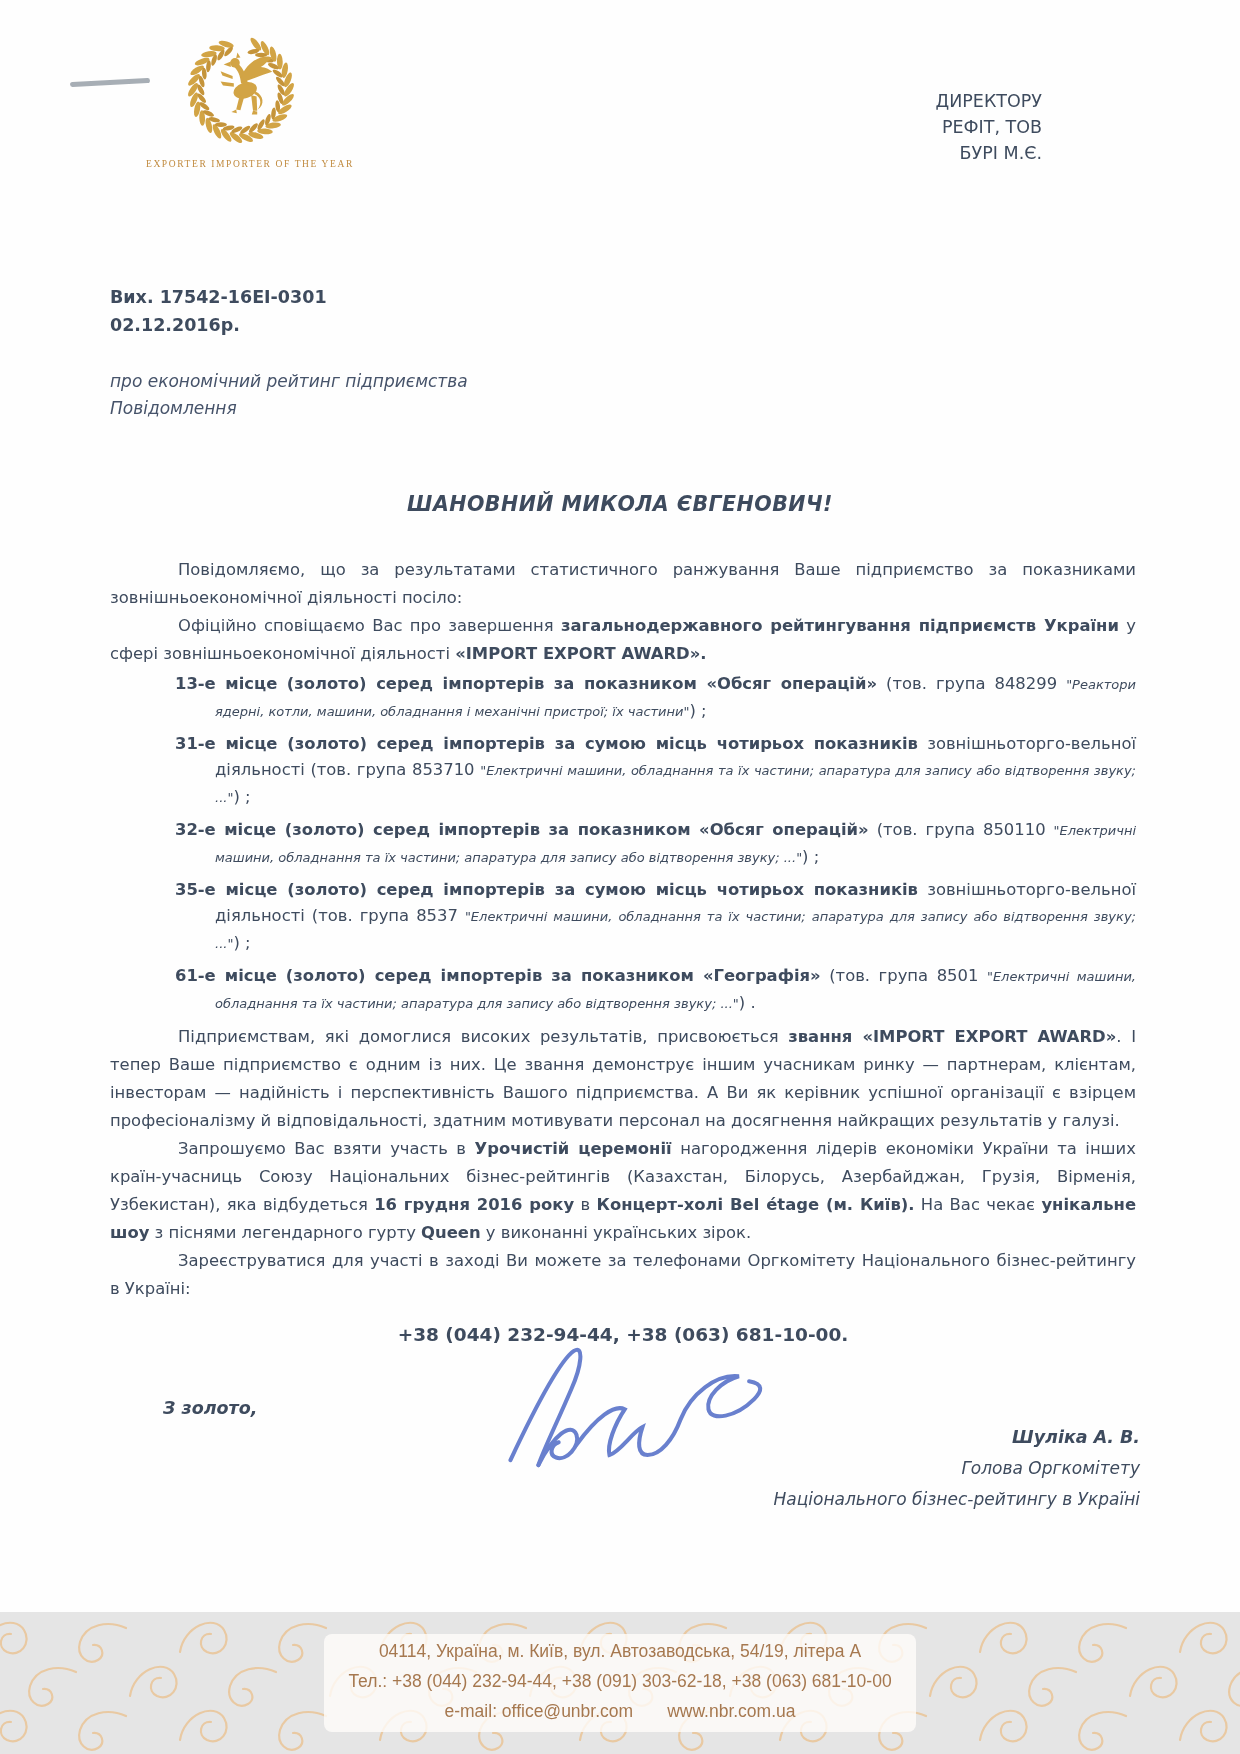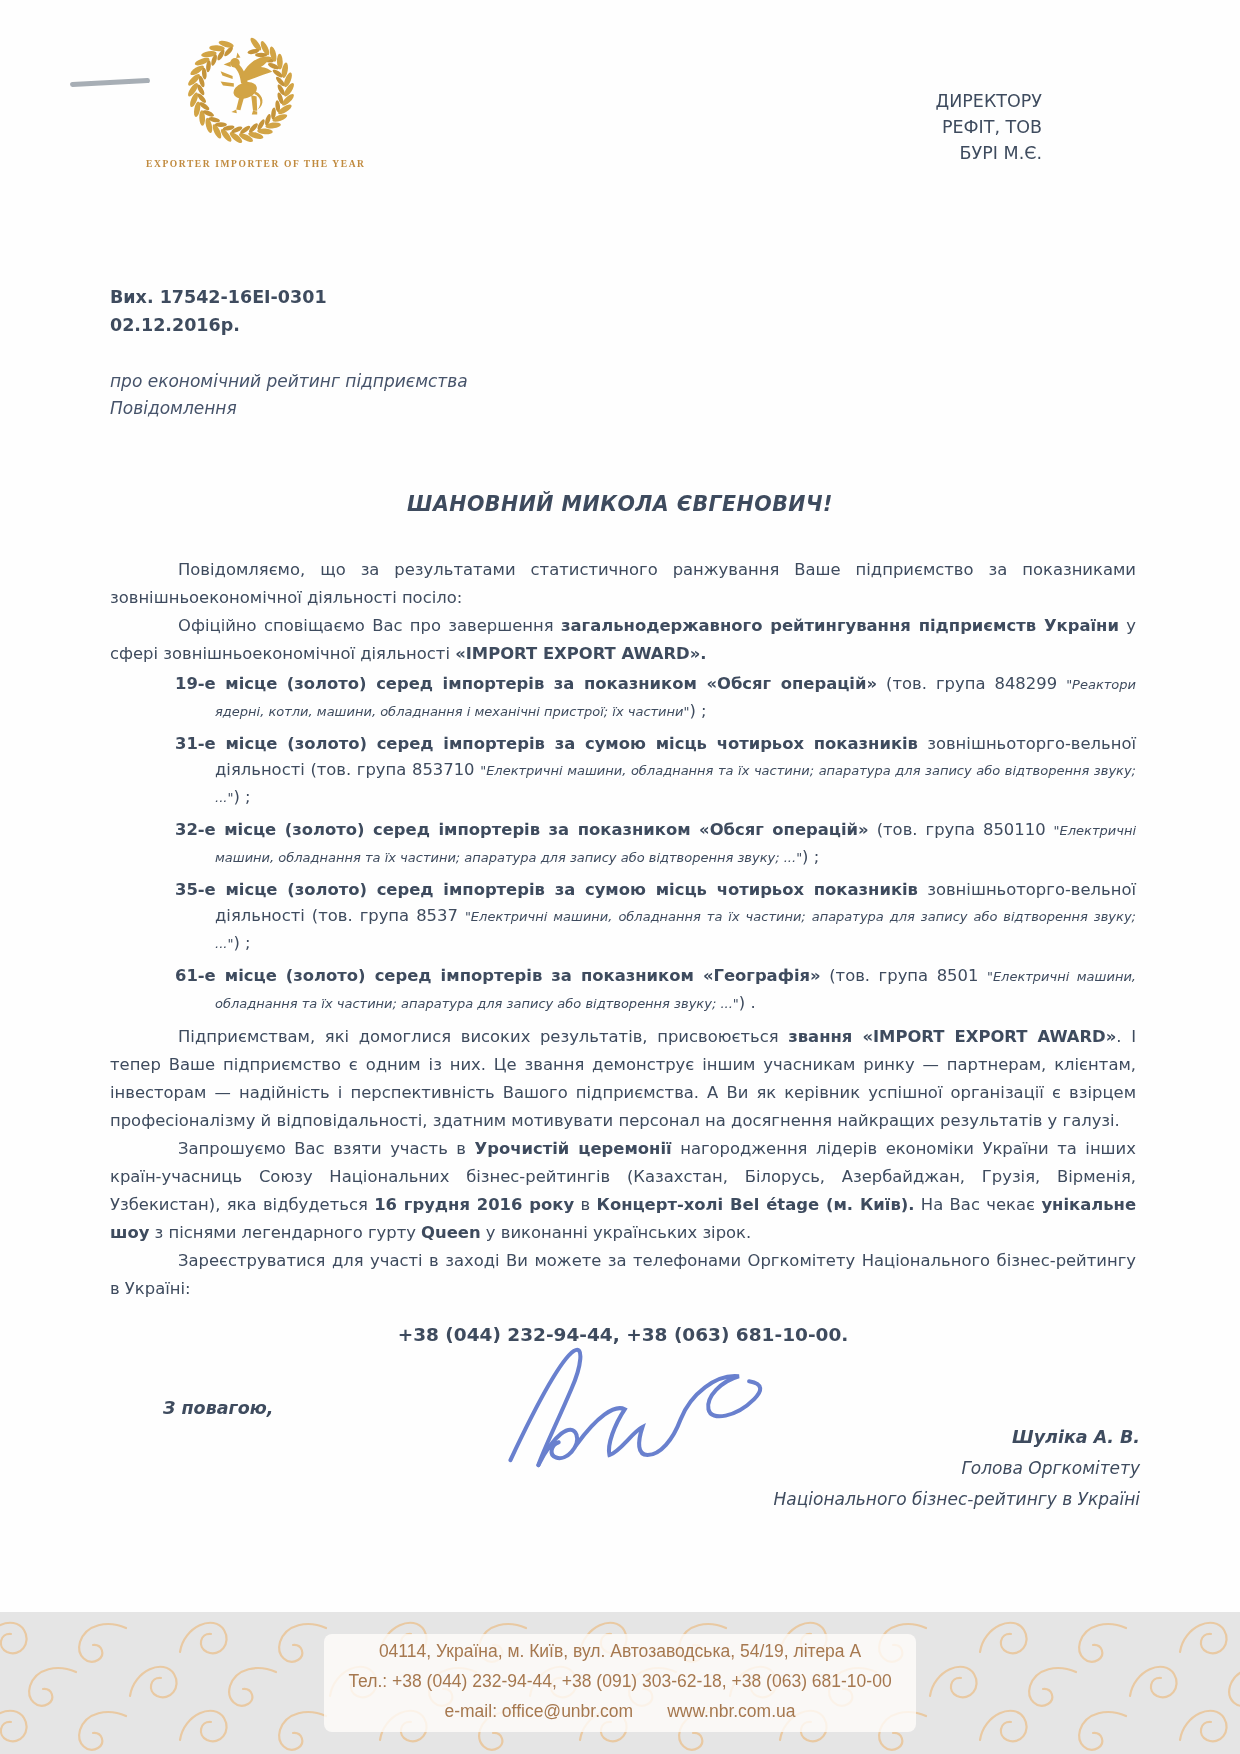--- a/index.html
+++ b/index.html
@@ -6,21 +6,21 @@
   .page{
     position:relative;width:1240px;height:1754px;background:#fefefe;overflow:hidden;
     font-family:"DejaVu Sans","Liberation Sans",sans-serif;color:var(--text,#3e4b5e);
   }
   
   .scan-artifact{position:absolute;left:70px;top:80px;width:80px;height:5px;
     background:var(--artifact,#98a0a8);border-radius:3px;transform:rotate(-3deg);opacity:.85;}
   .logo{position:absolute;left:146px;top:28px;width:190px;text-align:center;}
   .logo svg{display:block;margin:0 auto;}
   .logo-caption{margin-top:5px;font-family:"Liberation Serif","DejaVu Serif",serif;
-    font-size:9.5px;letter-spacing:1.6px;color:var(--logo-caption,#c08a3e);font-weight:bold;white-space:nowrap;}
+    font-size:9.5px;letter-spacing:1.6px;color:var(--logo-caption,#c08a3e);font-weight:normal;white-space:nowrap;}
   .recipient{position:absolute;top:88px;right:198px;text-align:right;
     font-weight:normal;font-size:17.5px;line-height:26px;}
   
   .ref{position:absolute;left:110px;top:283px;font-weight:bold;font-size:17.5px;line-height:28px;}
   .subject{position:absolute;left:110px;top:368px;font-style:italic;font-size:17px;line-height:27px;color:#46536a;}
   .salutation{position:absolute;left:0;right:0;top:492px;margin:0;text-align:center;
     font-size:20.5px;font-weight:bold;font-style:italic;letter-spacing:.5px;}
   
   .body{position:absolute;left:110px;top:556px;width:1026px;
     font-size:16.4px;line-height:28px;text-align:justify;}
@@ -146,33 +146,33 @@
     <div>про економічний рейтинг підприємства</div>
     <div>Повідомлення</div>
   </div>
 
   <h1 class="salutation">ШАНОВНИЙ МИКОЛА ЄВГЕНОВИЧ!</h1>
 
   <div class="body">
     <p class="para indent"><span>Повідомляємо, що за результатами статистичного ранжування Ваше підприємство за показниками зовнішньоекономічної діяльності посіло:</span></p>
     <p class="para indent"><span>Офіційно сповіщаємо Вас про завершення </span><span class="run-b">загальнодержавного рейтингування підприємств України</span><span> у сфері зовнішньоекономічної діяльності </span><span class="run-b">«IMPORT EXPORT AWARD».</span></p>
     <div class="rank-list">
-        <div class="rank-item"><span class="run-b">19-е місце (золото) серед імпортерів за показником «Обсяг операцій»</span><span> (тов. група 848299 </span><span class="run-q">"Реактори ядерні, котли, машини, обладнання і механічні пристрої; їх частини"</span><span>) ;</span></div>
+        <div class="rank-item"><span class="run-b">13-е місце (золото) серед імпортерів за показником «Обсяг операцій»</span><span> (тов. група 848299 </span><span class="run-q">"Реактори ядерні, котли, машини, обладнання і механічні пристрої; їх частини"</span><span>) ;</span></div>
         <div class="rank-item"><span class="run-b">31-е місце (золото) серед імпортерів за сумою місць чотирьох показників</span><span> зовнішньоторго-вельної діяльності (тов. група 853710 </span><span class="run-q">"Електричні машини, обладнання та їх частини; апаратура для запису або відтворення звуку; ..."</span><span>) ;</span></div>
         <div class="rank-item"><span class="run-b">32-е місце (золото) серед імпортерів за показником «Обсяг операцій»</span><span> (тов. група 850110 </span><span class="run-q">"Електричні машини, обладнання та їх частини; апаратура для запису або відтворення звуку; ..."</span><span>) ;</span></div>
         <div class="rank-item"><span class="run-b">35-е місце (золото) серед імпортерів за сумою місць чотирьох показників</span><span> зовнішньоторго-вельної діяльності (тов. група 8537 </span><span class="run-q">"Електричні машини, обладнання та їх частини; апаратура для запису або відтворення звуку; ..."</span><span>) ;</span></div>
         <div class="rank-item"><span class="run-b">61-е місце (золото) серед імпортерів за показником «Географія»</span><span> (тов. група 8501 </span><span class="run-q">"Електричні машини, обладнання та їх частини; апаратура для запису або відтворення звуку; ..."</span><span>) .</span></div>
       </div>
     <p class="para indent"><span>Підприємствам, які домоглися високих результатів, присвоюється </span><span class="run-b">звання «IMPORT EXPORT AWARD»</span><span>. І тепер Ваше підприємство є одним із них. Це звання демонструє іншим учасникам ринку — партнерам, клієнтам, інвесторам — надійність і перспективність Вашого підприємства. А Ви як керівник успішної організації є взірцем професіоналізму й відповідальності, здатним мотивувати персонал на досягнення найкращих результатів у галузі.</span></p>
     <p class="para indent"><span>Запрошуємо Вас взяти участь в </span><span class="run-b">Урочистій церемонії</span><span> нагородження лідерів економіки України та інших країн-учасниць Союзу Національних бізнес-рейтингів (Казахстан, Білорусь, Азербайджан, Грузія, Вірменія, Узбекистан), яка відбудеться </span><span class="run-b">16 грудня 2016 року</span><span> в </span><span class="run-b">Концерт-холі Bel étage (м. Київ).</span><span> На Вас чекає </span><span class="run-b">унікальне шоу</span><span> з піснями легендарного гурту </span><span class="run-b">Queen</span><span> у виконанні українських зірок.</span></p>
     <p class="para indent"><span>Зареєструватися для участі в заході Ви можете за телефонами Оргкомітету Національного бізнес-рейтингу в Україні:</span></p>
     <p class="para phones-line">+38 (044) 232-94-44, +38 (063) 681-10-00.</p>
   </div>
 
-  <div class="signoff">З повагою,</div>
+  <div class="signoff">З золото,</div>
 
   <svg class="signature-svg" width="330" height="140" viewBox="0 0 260 110">
     <g fill="none" stroke="var(--signature,#5d76ca)" stroke-width="3.2" stroke-linecap="round" opacity="0.92">
       <path d="M24,96 C40,62 62,18 74,10 C82,5 80,22 72,40 C60,68 50,88 46,100"></path>
       <path d="M46,100 C58,76 72,66 76,76 C79,85 68,97 60,94 C54,92 56,84 62,82"></path>
       <path d="M76,84 C92,62 106,52 114,56 C106,68 100,84 102,92 C110,90 120,74 128,70 C124,82 124,92 132,92 C142,92 152,80 158,64 C166,44 186,28 204,30 C190,34 178,46 180,56 C182,66 202,62 216,48 C222,42 224,36 212,34"></path>
     </g>
   </svg>
 
   <div class="signer">

